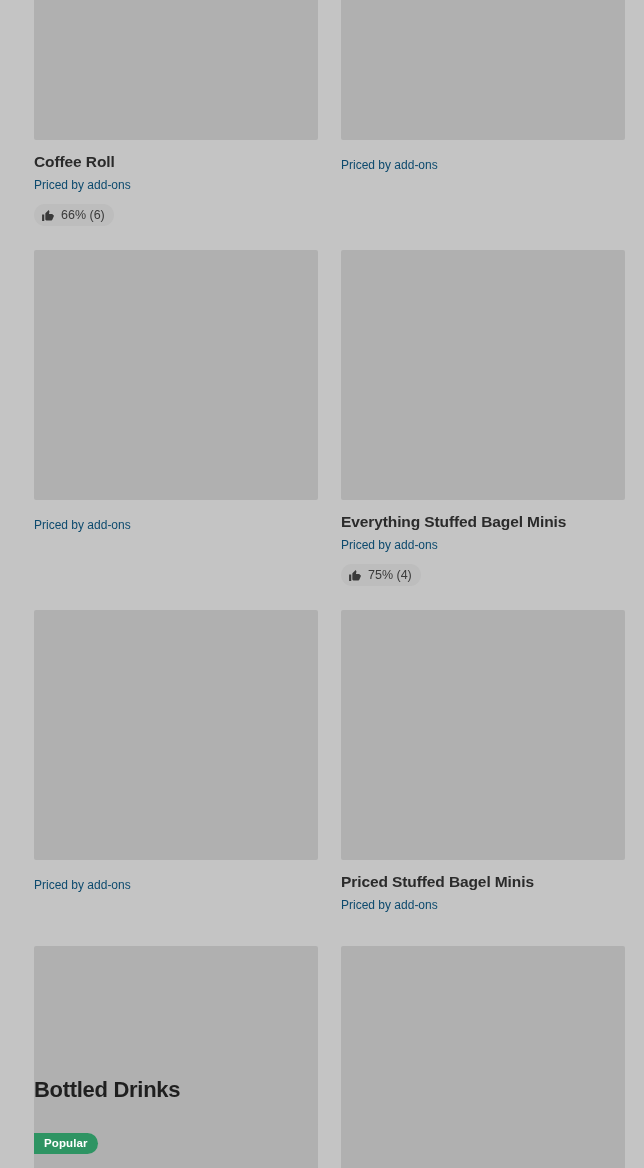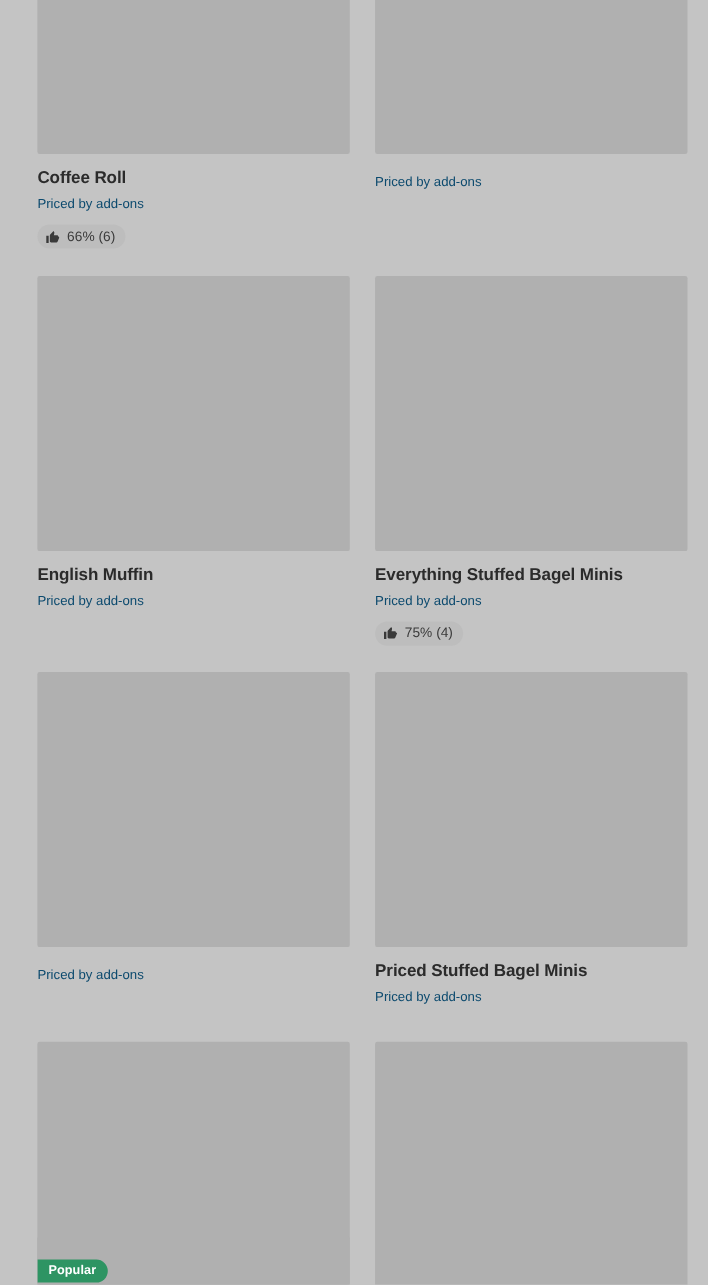--- a/index.html
+++ b/index.html
@@ -144,21 +144,20 @@
     padding: 0 10px;
     display: inline-flex;
     align-items: center;
     background: #2e9463;
     border-radius: 0 11px 11px 0;
     font-size: 11.5px;
     font-weight: 600;
     color: #ffffff;
     letter-spacing: 0.1px;
     line-height: 1;
-    margin-top: 12px;
   }
 </style>
 </head>
 <body>
 
 <div class="page">
 
   <div class="grid">
 
     <div class="card">
@@ -180,21 +179,20 @@
     <div class="card">
       <div class="thumb"></div>
       <div class="card-body">
         <div class="card-sub">Priced by add-ons</div>
       </div>
     </div>
 
     <div class="card">
       <div class="thumb"></div>
       <div class="card-body">
-        <div class="card-title">English Muffin</div>
         <div class="card-sub">Priced by add-ons</div>
       </div>
     </div>
 
     <div class="card">
       <div class="thumb"></div>
       <div class="card-body">
         <div class="card-title">Everything Stuffed Bagel Minis</div>
         <div class="card-sub">Priced by add-ons</div>
         <div class="rating">
@@ -228,20 +226,21 @@
 
     </div>
 
     <div class="card">
       <div class="thumb"></div>
 
     </div>
 
   </div>
 
+  <div class="section-heading">Bottled Drinks</div>
 
   <div class="grid-bottom">
     <div class="card">
       <div class="thumb-bottom">
         <span class="popular-badge">Popular</span>
       </div>
     </div>
     <div></div>
   </div>
 

